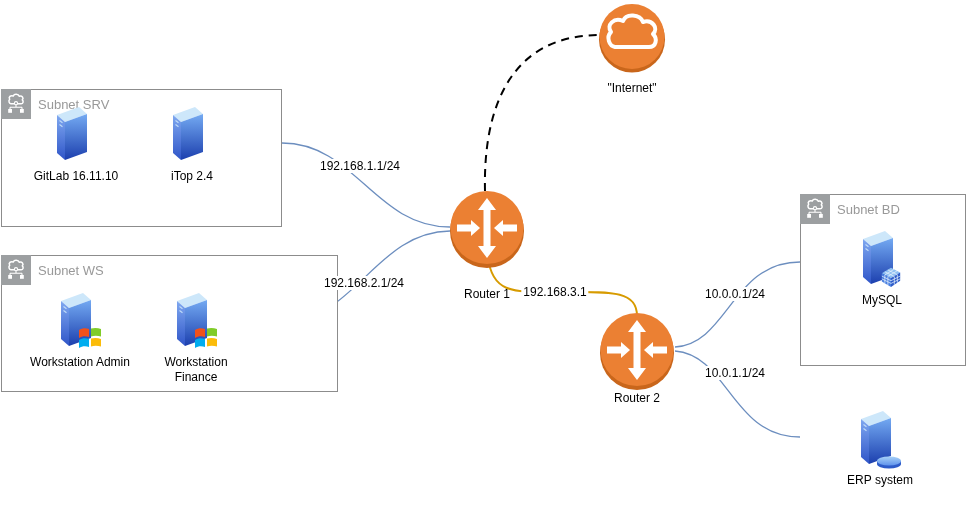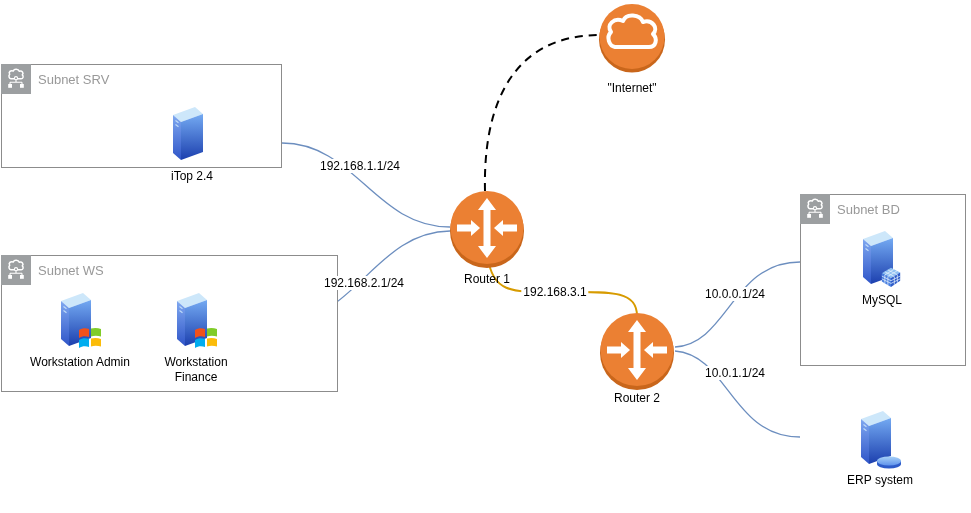--- a/index.html
+++ b/index.html
@@ -106,21 +106,21 @@
 
   <svg class="links" width="971" height="513" viewBox="0 0 971 513">
     <path d="M282,143 C355,143 375,227 450,227" stroke="#6C8EBF" stroke-width="1.3" fill="none"></path>
     <path d="M282,322 C355,322 375,232 450,231" stroke="#6C8EBF" stroke-width="1.3" fill="none"></path>
     <path d="M485,191 C483,105 512,35 600,35" stroke="#000" stroke-width="2" stroke-dasharray="8 6" fill="none"></path>
     <path d="M488,257 C492,294 515,292 555,292 C608,292 637,289 637,316" stroke="#D79B00" stroke-width="2" fill="none"></path>
     <path d="M675,347 C728,344 732,262 800,262" stroke="#6C8EBF" stroke-width="1.3" fill="none"></path>
     <path d="M675,351 C728,355 732,437 800,437" stroke="#6C8EBF" stroke-width="1.3" fill="none"></path>
   </svg>
 
-  <div class="subnet" style="left:1px;top:64px;width:281px;height:104px">
+  <div class="subnet" style="left:1px;top:89px;width:281px;height:138px">
     <div class="subnet-icon">
       <svg width="24" height="24">
           <use href="#sym-subnet-glyph"></use>
         </svg>
     </div>
     <div class="subnet-title">Subnet SRV</div>
   </div>
 
   <div class="subnet" style="left:1px;top:255px;width:337px;height:137px">
     <div class="subnet-icon">
@@ -134,20 +134,26 @@
   <div class="subnet" style="left:800px;top:194px;width:166px;height:172px">
     <div class="subnet-icon">
       <svg width="24" height="24">
           <use href="#sym-subnet-glyph"></use>
         </svg>
     </div>
     <div class="subnet-title">Subnet BD</div>
   </div>
 
 
+  <div class="device" style="left:16px;top:104px">
+    <svg width="56" height="62" viewBox="0 0 56 62">
+        <use href="#sym-tower"></use>
+      </svg>
+    <div class="dev-label">GitLab 16.11.10</div>
+  </div>
 
   <div class="device" style="left:132px;top:104px">
     <svg width="56" height="62" viewBox="0 0 56 62">
         <use href="#sym-tower"></use>
       </svg>
     <div class="dev-label">iTop 2.4</div>
   </div>
 
   <div class="device" style="left:20px;top:290px">
     <svg width="56" height="62" viewBox="0 0 56 62">
@@ -185,21 +191,21 @@
     <svg width="80" height="80">
         <use href="#sym-cloudnode"></use>
       </svg>
     <div class="node-label">"Internet"</div>
   </div>
 
   <div class="node" style="left:447px;top:188px">
     <svg width="80" height="80">
         <use href="#sym-router"></use>
       </svg>
-    <div class="node-label" style="margin-top:4px">Router 1</div>
+    <div class="node-label" style="margin-top:19px">Router 1</div>
   </div>
 
   <div class="node" style="left:597px;top:310px">
     <svg width="80" height="80">
         <use href="#sym-router"></use>
       </svg>
     <div class="node-label" style="margin-top:1px">Router 2</div>
   </div>
 
   <div class="edge-label" style="left:360px;top:166px">192.168.1.1/24</div>

